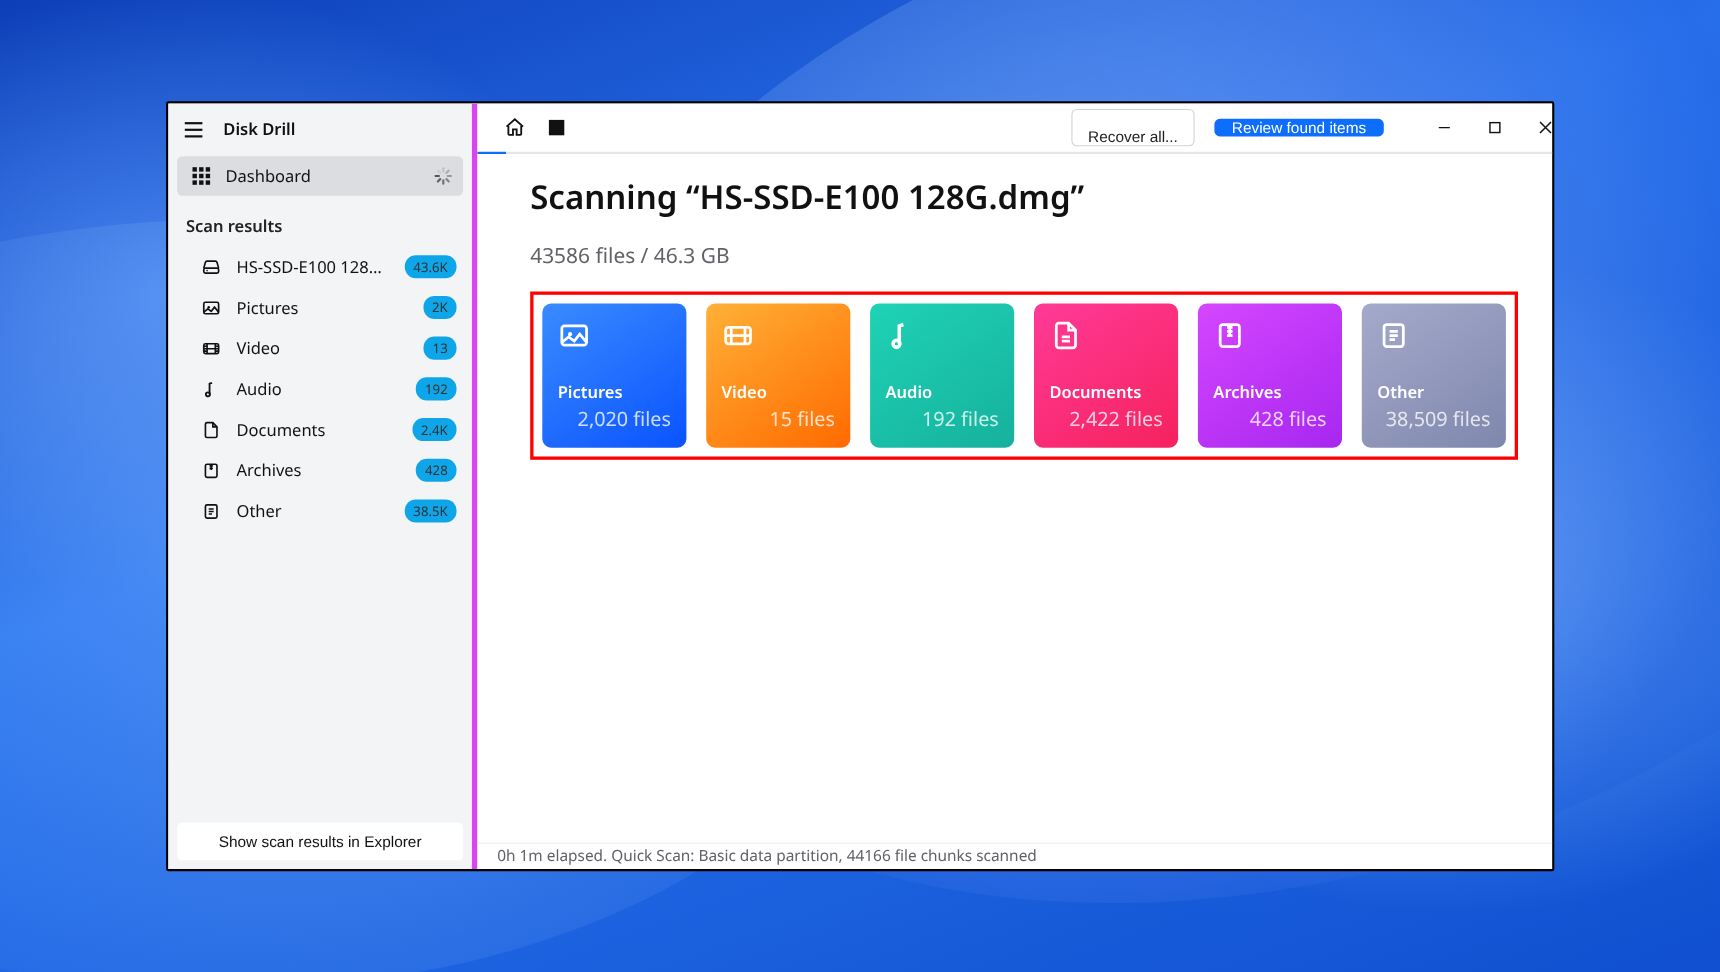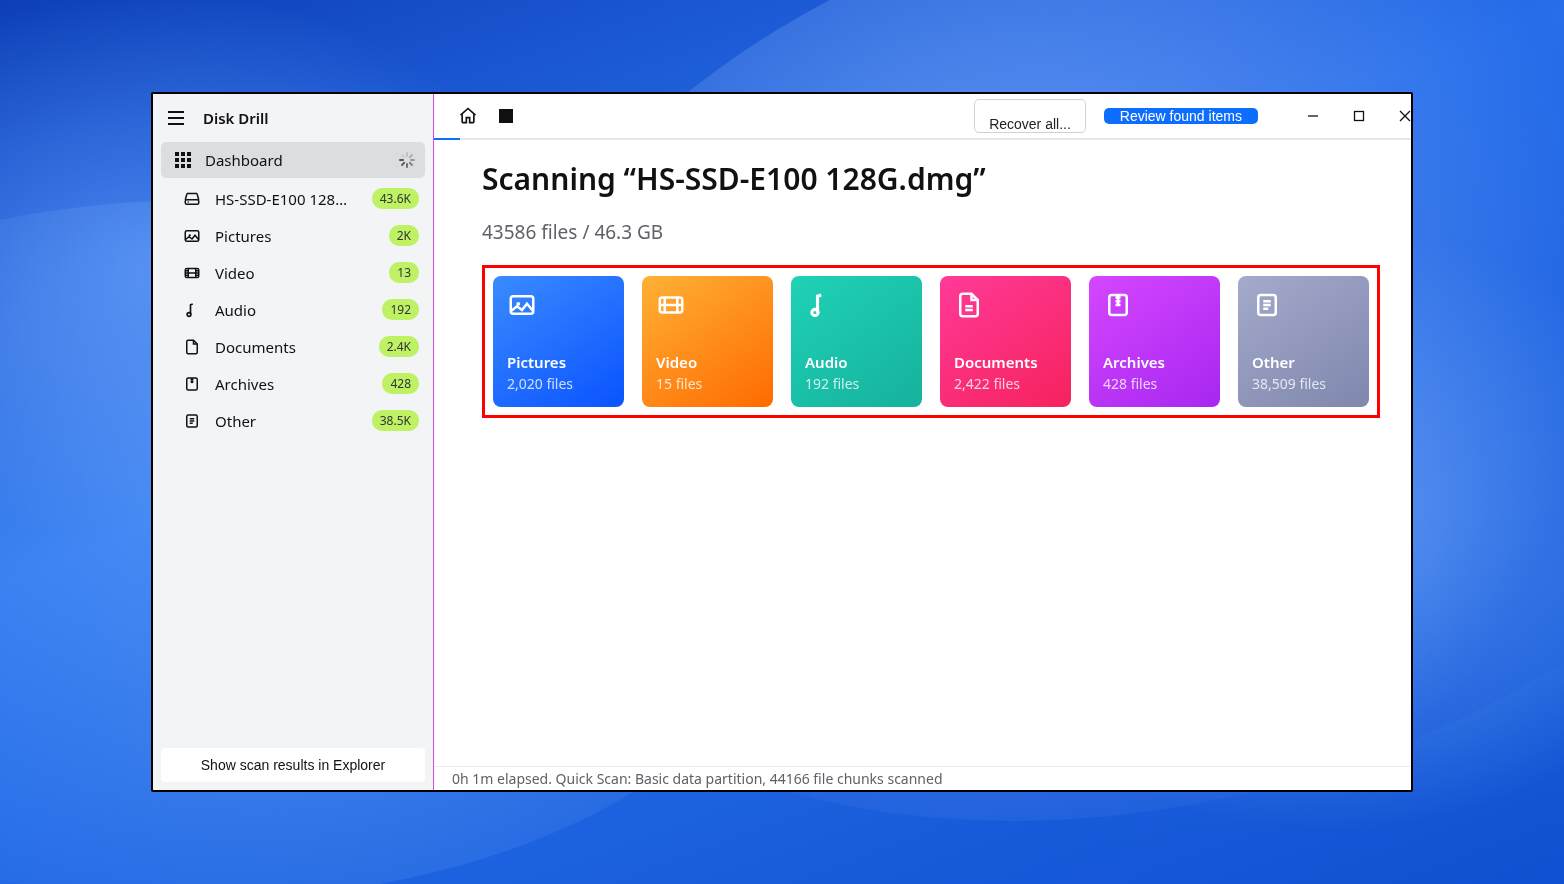--- a/index.html
+++ b/index.html
@@ -36,21 +36,21 @@
     background: #fff;
     border: 2px solid #000;
     border-radius: 2px;
     display: flex;
     overflow: hidden;
   }
 
   .sidebar {
     width: 281px; flex: 0 0 281px;
     background: #f3f4f6;
-    border-right: 1px solid #d946ef;
+    border-right: 5px solid #d946ef;
     display: flex; flex-direction: column;
     position: relative;
   }
   .sb-header { display:flex; align-items:center; gap:14px; padding: 14px 6px 14px 10px; }
   .hamb { width:26px; height:20px; display:flex; flex-direction:column; justify-content:space-between; padding:3px 5px; cursor:pointer; }
   .hamb div { height:2px; background:#111; }
   .app-title { font-weight:600; font-size:15px; color:#111; }
 
   .dashboard-row {
     margin: 0 8px;
@@ -83,21 +83,21 @@
   .sb-item {
     display:flex; align-items:center;
     height: 37px;
     padding: 0 6px 0 22px;
     gap: 14px;
     border-radius:4px;
     cursor:pointer;
   }
   .sb-item .ic { width:18px; height:18px; display:flex; align-items:center; justify-content:center; flex:0 0 18px; }
   .sb-item .lbl { font-size:15px; color:#111; flex:1; white-space:nowrap; overflow:hidden; text-overflow:ellipsis; }
-  .badge { background:#bef264; border-radius:10px; font-size:12px; color:#333; padding:2px 8px; font-variant-numeric: tabular-nums; }
+  .badge { background:#0ea5e9; border-radius:10px; font-size:12px; color:#333; padding:2px 8px; font-variant-numeric: tabular-nums; }
 
   .sb-footer { margin-top:auto; padding: 8px; }
   .sb-explorer-btn {
     width:100%; height:34px; background:#fff; border:none;
     border-radius:4px; font-size:14px; color:#111; cursor:pointer;
   }
 
   
   .main { flex:1; display:flex; flex-direction:column; position:relative; background:#fff; }
   .toolbar { height:44px; display:flex; align-items:center; padding: 0 0 0 24px; gap:18px; }
@@ -126,21 +126,21 @@
     border-radius:8px;
     width: 131px; height: 131px;
     padding: 14px 14px;
     display:flex; flex-direction:column;
     color:#fff;
     cursor:pointer;
     position:relative;
   }
   .card .c-icon { width:28px; height:28px; margin-bottom:auto; }
   .card .c-title { font-weight:600; font-size:15px; }
-  .card .c-sub { font-size:14px; opacity:0.78; margin-top:2px;}
+  .card .c-sub { font-size:18px; opacity:0.78; margin-top:2px;text-align:right;}
 
   .c-pictures  { background: linear-gradient(145deg, #3a8bff 0%, #0a53ff 100%); }
   .c-video     { background: linear-gradient(145deg, #ffb137 0%, #ff6a00 100%); }
   .c-audio     { background: linear-gradient(145deg, #1fd2b6 0%, #16b19d 100%); }
   .c-documents { background: linear-gradient(145deg, #ff3a97 0%, #f6225e 100%); }
   .c-archives  { background: linear-gradient(145deg, #d546ff 0%, #a727f0 100%); }
   .c-other     { background: linear-gradient(145deg, #a4aacb 0%, #7f87ad 100%); }
 
   .statusbar {
     height: 24px;
@@ -187,20 +187,21 @@
           <span></span>
           <span></span>
           <span></span>
           <span></span>
           <span></span>
           <span></span>
           <span></span>
       </div>
     </div>
 
+    <div class="section-title">Scan results</div>
 
     <div class="sb-list">
 
       <div class="sb-item">
         <div class="ic">
           <svg width="18" height="18" viewBox="0 0 24 24" fill="none" stroke="#111" stroke-width="2">
               <path d="M3 13l2-7a2 2 0 012-1.5h10a2 2 0 012 1.5l2 7"></path>
               <rect x="3" y="13" width="18" height="6" rx="2"></rect>
               <circle cx="7" cy="16" r="1" fill="#111" stroke="none"></circle>
             </svg>

